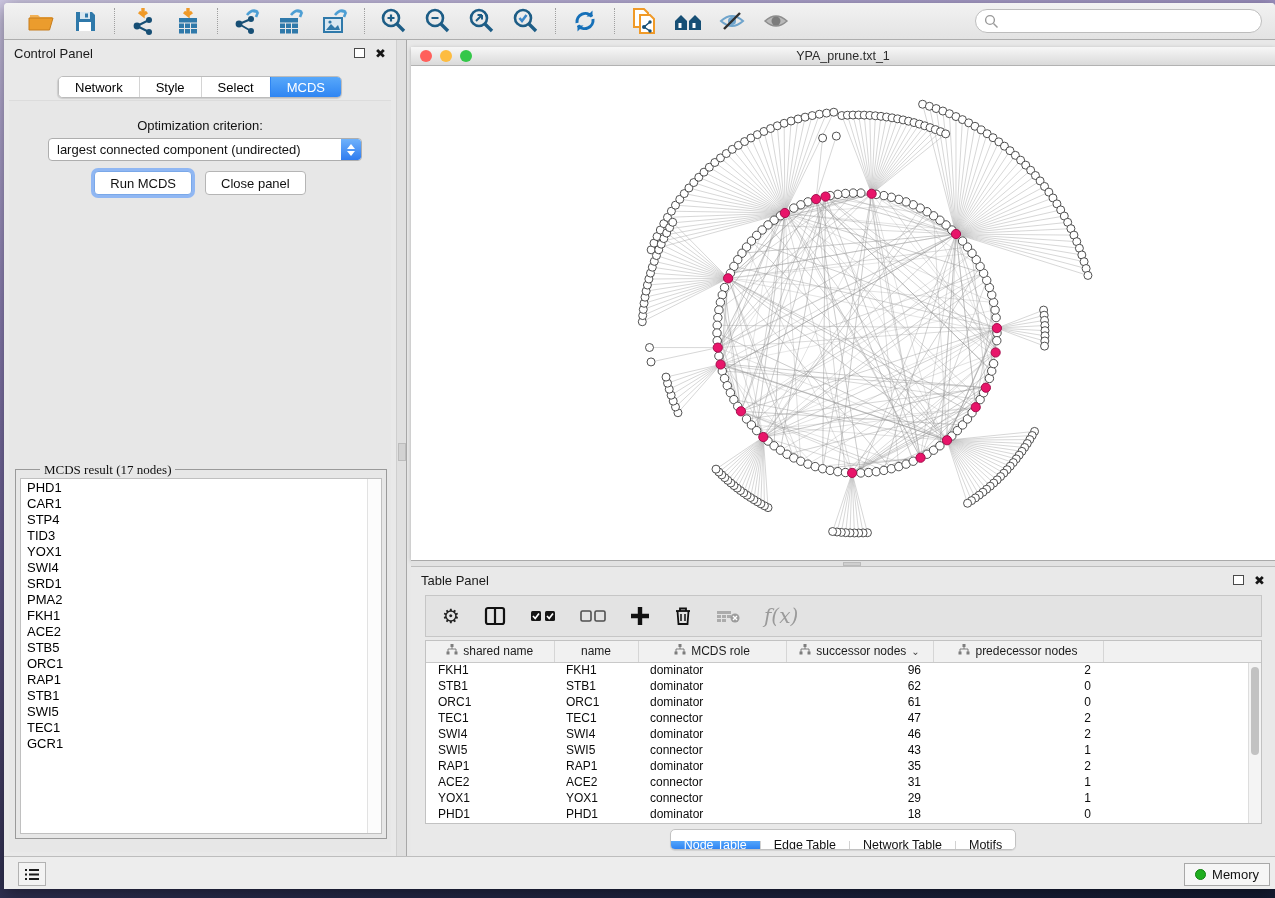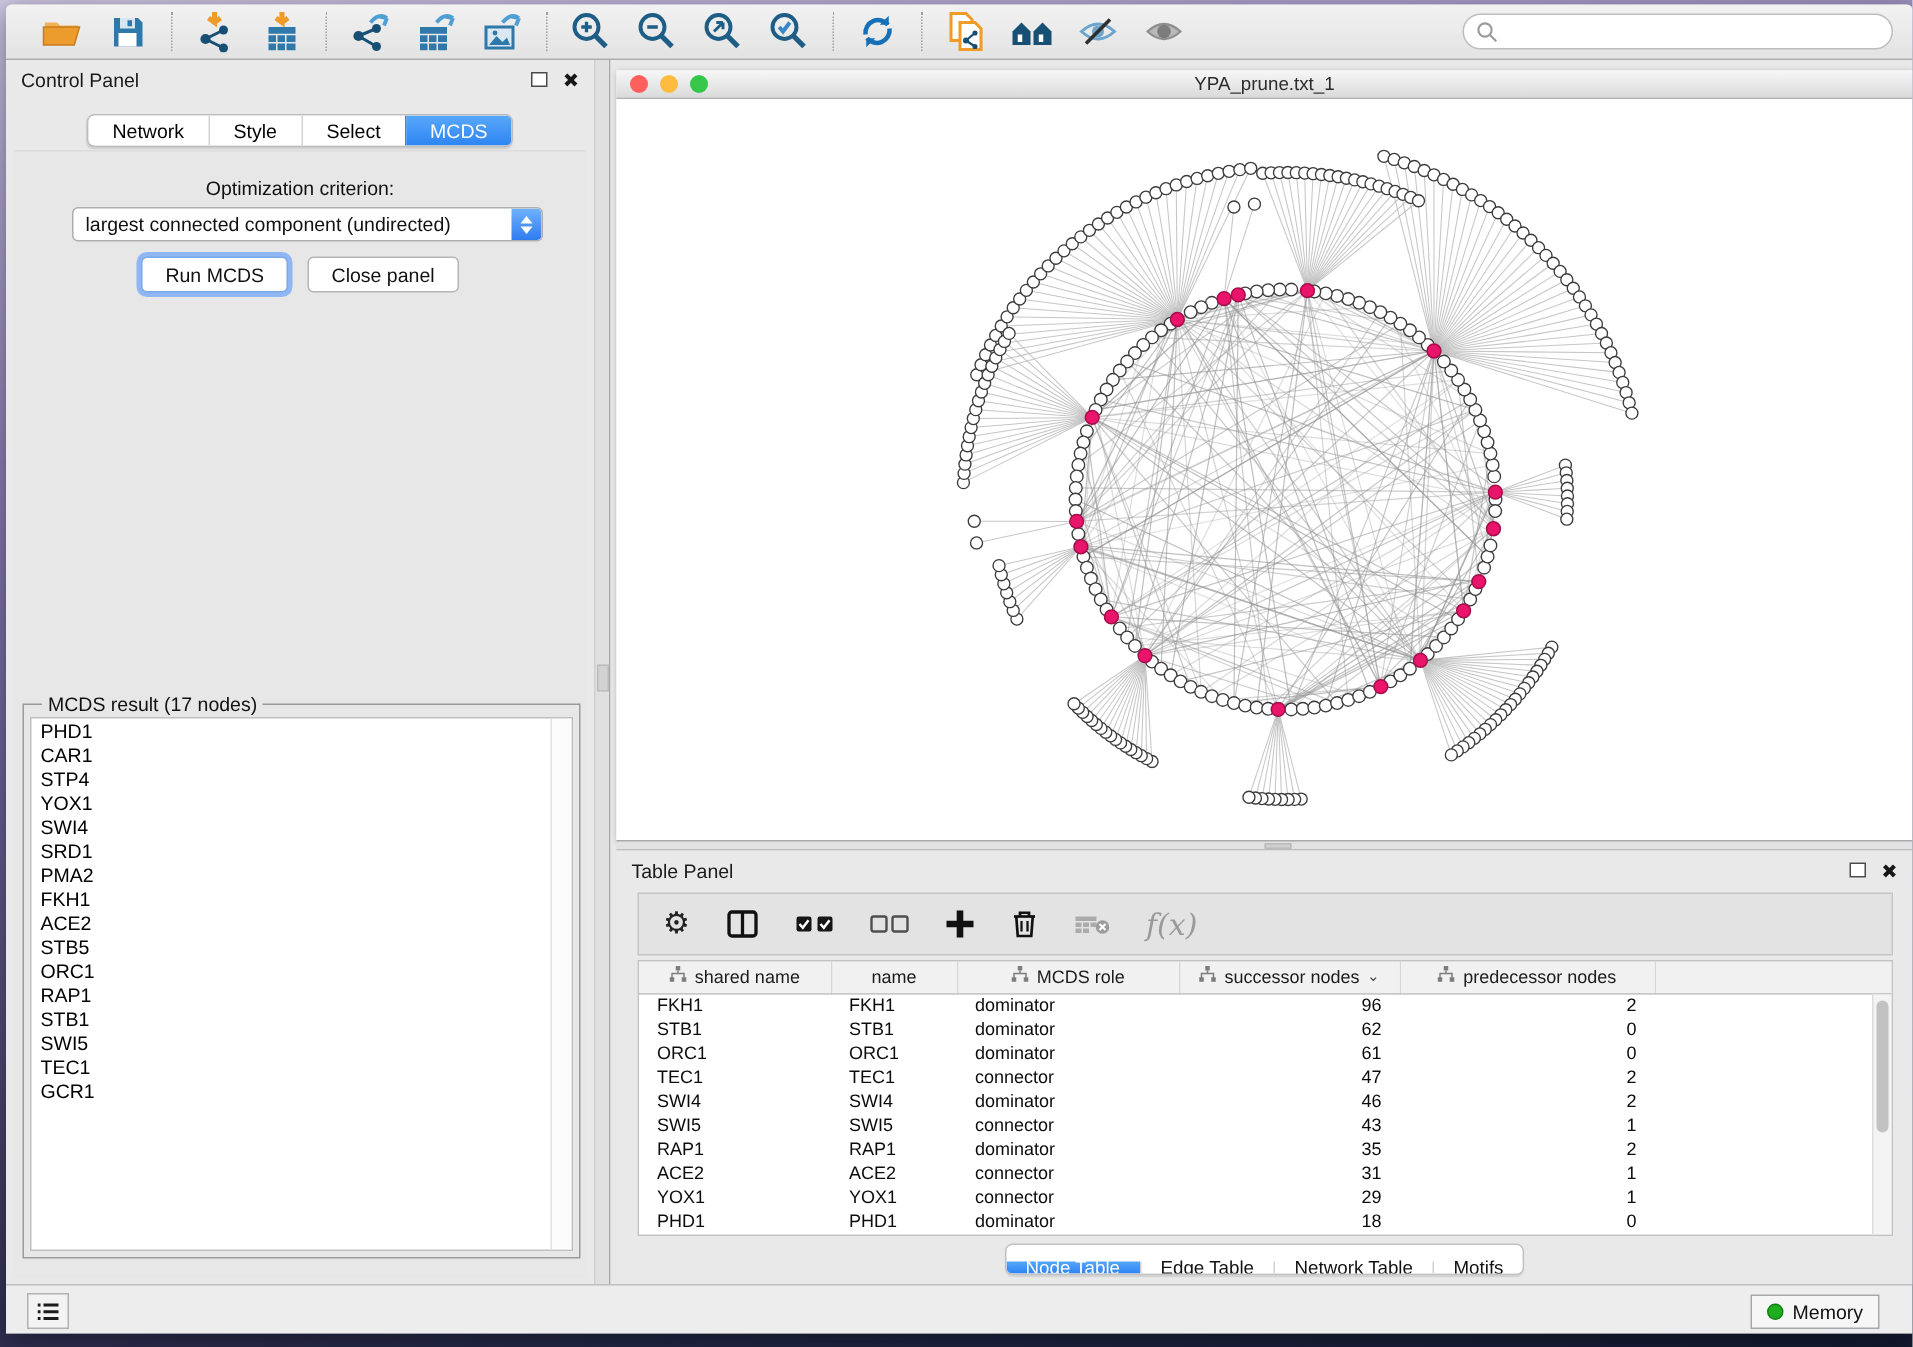--- a/index.html
+++ b/index.html
@@ -57,21 +57,21 @@
   .spin i { width:0; height:0; border-left:4px solid transparent; border-right:4px solid transparent; }
   .spin .up { border-bottom:5px solid #fff; } .spin .dn { border-top:5px solid #fff; }
 
   .cp-buttons { position:absolute; top:70px; left:0; right:0; display:flex; justify-content:center; gap:13px; }
   .btn { background:#fff; border:1px solid #b5b5b5; border-radius:4px; height:24px; padding:0 15px;
     font-size:13px; color:#111; display:flex; align-items:center; cursor:default; }
   .btn.focused { box-shadow:0 0 0 3px rgba(86,151,252,.6); border-color:#7aa8e8; }
 
   .result-box { position:absolute; left:6px; width:372px; top:368px; height:370px;
     border:1px solid #9a9a9a; }
-  .result-legend { position:absolute; top:-8px; left:12px; background:#e7e7e7; padding:0 4px; font-size:13px; color:#111; }
+  .result-legend { position:absolute; top:-8px; left:24px; background:#e7e7e7; padding:0 4px; font-size:13px; color:#111;font-family:Liberation Serif, serif; }
   .result-list { position:absolute; left:4px; right:4px; top:8px; bottom:4px; background:#fff;
     border:1px solid #c0c0c0; overflow:hidden; display:flex; }
   .result-items { flex:1; padding-top:1px; }
   .result-item { font-size:13px; line-height:16px; padding-left:6px; color:#000; }
   .result-scroll { width:14px; border-left:1px solid #e2e2e2; background:#fcfcfc; }
 
   
   .network-window { position:absolute; left:4px; right:0; top:7px; height:513px; background:#fff;
     box-shadow:0 1px 4px rgba(0,0,0,.25); }
   .net-titlebar { height:19px; background:linear-gradient(#f7f7f7,#dadada); border-bottom:1px solid #b2b2b2;
@@ -109,21 +109,21 @@
     box-shadow:0 1px 1px rgba(0,0,0,.1); height:21px; }
   .bt-tab { padding:0 13px; font-size:12.5px; display:flex; align-items:center; background:#fff; color:#111;
     border-left:1px solid #d2d2d2; cursor:default;margin-top:11px; }
   .bt-tab:first-child { border-left:none; }
   .bt-tab.active { background:linear-gradient(#55a6fa,#2e84f3); color:#fff; border-left-color:#2e84f3; }
 
   
   .statusbar { position:absolute; left:0; right:0; bottom:0; height:33px; background:#ededed; border-top:1px solid #bdbdbd; }
   .status-left-btn { position:absolute; left:14px; top:5px; width:28px; height:24px; background:#f3f3f3;
     border:1px solid #b2b2b2; display:flex; align-items:center; justify-content:center; }
-  .memory-btn { position:absolute; right:22px; top:6px; height:23px; background:#f6f6f6; border:1px solid #a8a8a8;
+  .memory-btn { position:absolute; right:5px; top:6px; height:23px; background:#f6f6f6; border:1px solid #a8a8a8;
     display:flex; align-items:center; gap:6px; padding:0 10px; font-size:13px; color:#111; }
   .mem-dot { width:11px; height:11px; border-radius:50%; background:#1fae1f; border:1px solid #128012; }
 </style>
 </head>
 <body>
 
 <div class="app">
 
   <div class="toolbar">
     <div class="tb-group">
@@ -315,20 +315,21 @@
           <div class="btn focused">Run MCDS</div>
           <div class="btn">Close panel</div>
         </div>
         <div class="result-box">
           <span class="result-legend">MCDS result (17 nodes)</span>
           <div class="result-list">
             <div class="result-items" id="mcds-list">
                 <div class="result-item">PHD1</div>
                 <div class="result-item">CAR1</div>
                 <div class="result-item">STP4</div>
+                <div class="result-item">TID3</div>
                 <div class="result-item">YOX1</div>
                 <div class="result-item">SWI4</div>
                 <div class="result-item">SRD1</div>
                 <div class="result-item">PMA2</div>
                 <div class="result-item">FKH1</div>
                 <div class="result-item">ACE2</div>
                 <div class="result-item">STB5</div>
                 <div class="result-item">ORC1</div>
                 <div class="result-item">RAP1</div>
                 <div class="result-item">STB1</div>

